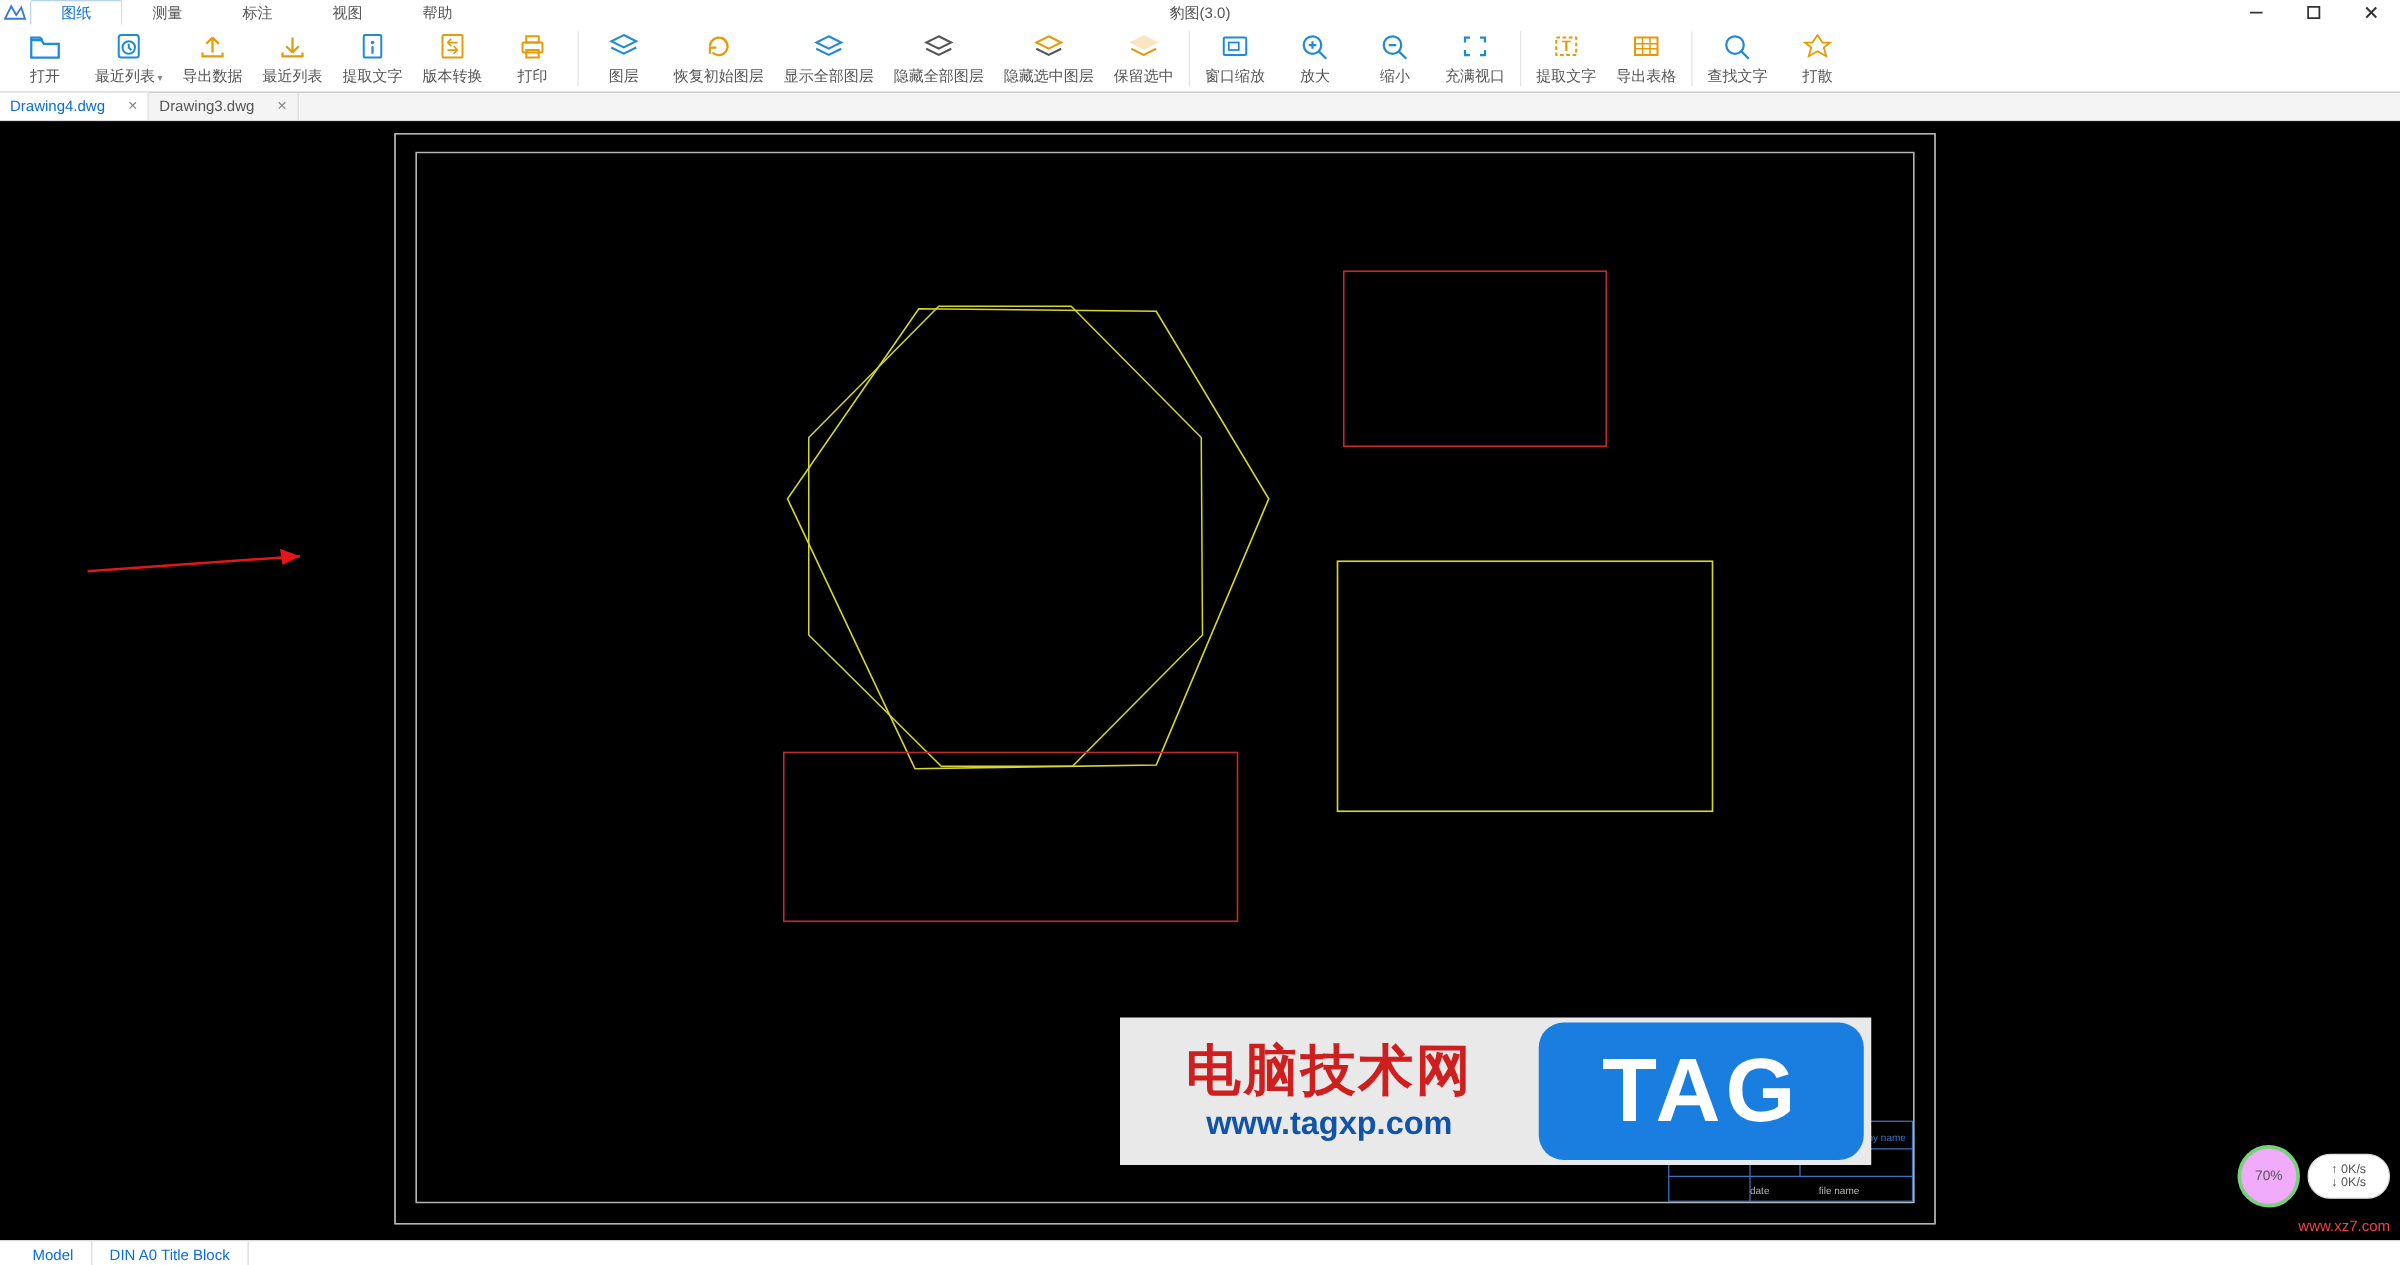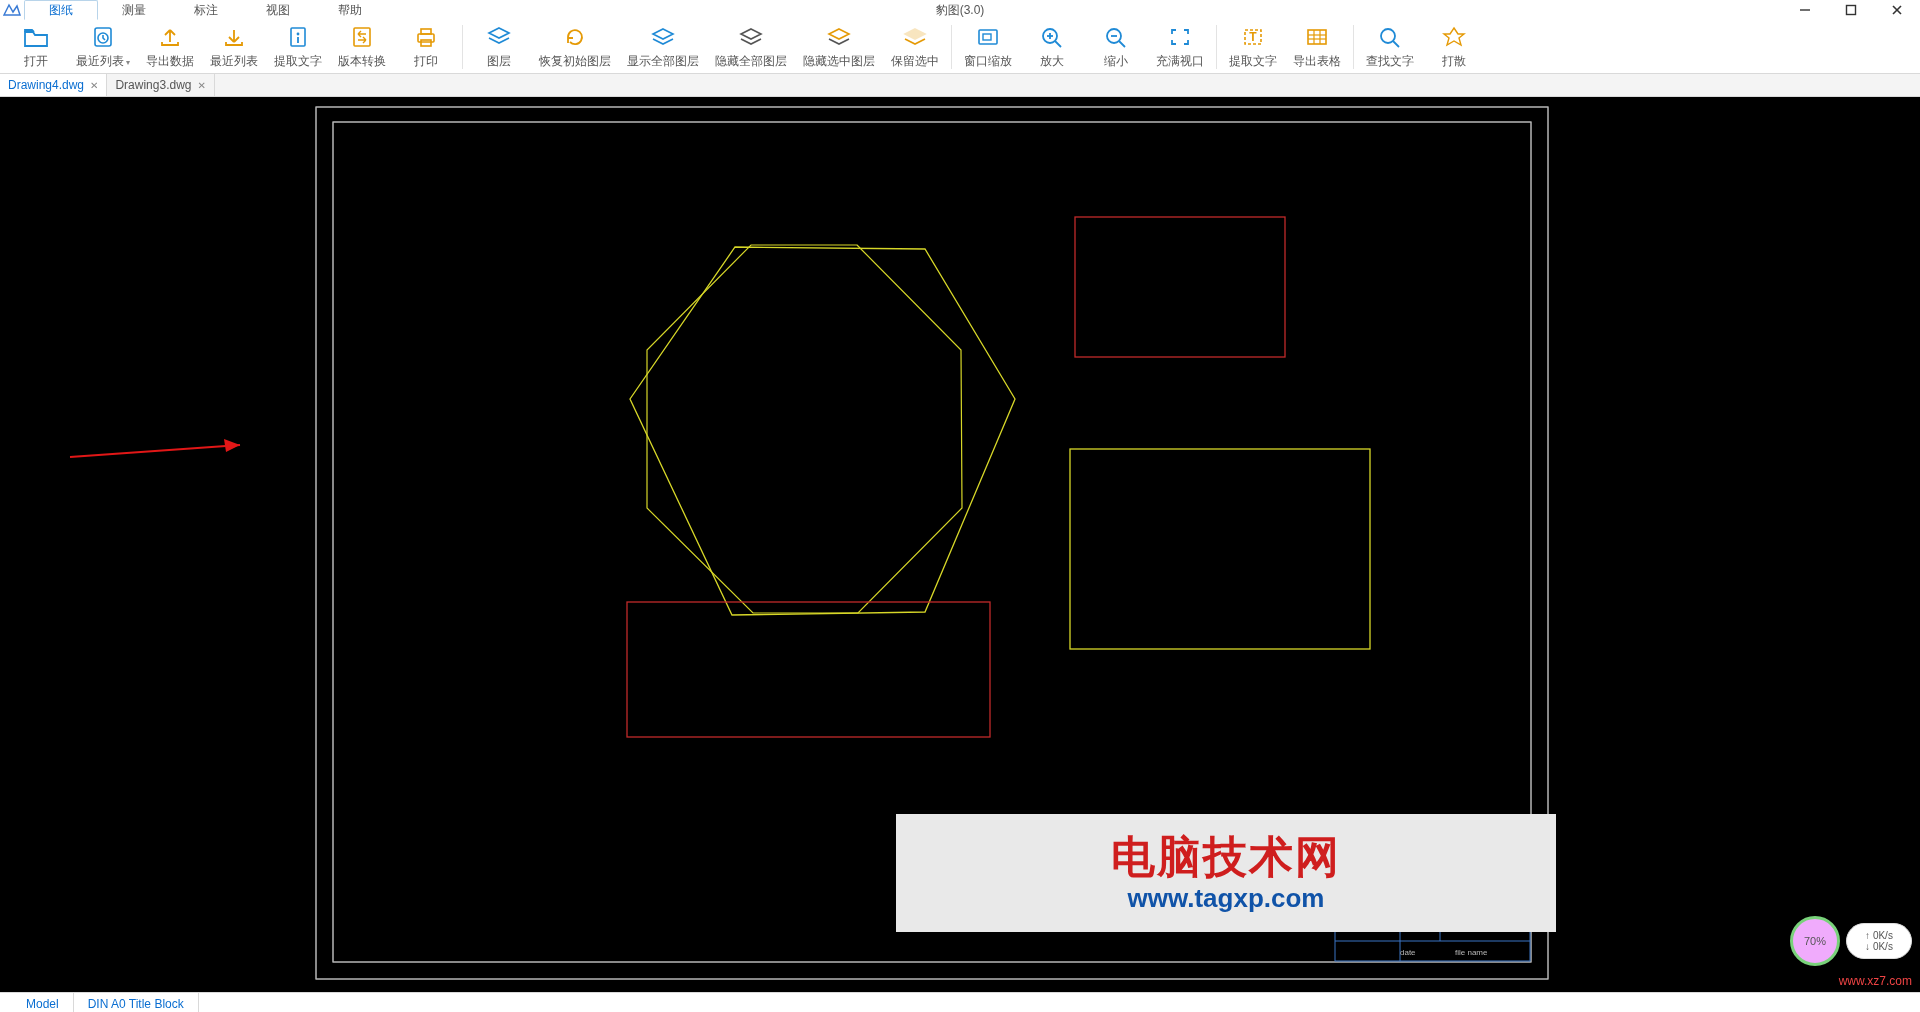--- a/index.html
+++ b/index.html
@@ -138,21 +138,21 @@
     align-items: stretch;
   }
   .file-tab {
     padding: 0 8px;
     display: flex;
     align-items: center;
     font-size: 12px;
     color: #555;
     border-right: 1px solid #d9d9d9;
     cursor: pointer;
-    gap: 6px;
+    gap: 18px;
   }
   .file-tab.active {
     background: #fff;
     color: #0a6ed1;
   }
   .file-tab .close {
     color: #888;
     font-size: 10px;
   }
 
@@ -168,21 +168,21 @@
     inset: 0;
     width: 100%;
     height: 100%;
   }
 
   
   .watermark {
     position: absolute;
     left: 896px;
     top: 717px;
-    width: 660px;
+    width: 601px;
     height: 118px;
     background: #e9e9e9;
     display: flex;
     align-items: stretch;
   }
   .wm-left {
     flex: 1 1 auto;
     display: flex;
     flex-direction: column;
     align-items: center;
@@ -619,20 +619,23 @@
       <text x="1400" y="858" font-size="8" fill="#b7b7b7" stroke="none">date</text>
       <text x="1455" y="858" font-size="8" fill="#b7b7b7" stroke="none">file name</text>
     </g>
   </svg>
 
   <div class="watermark">
     <div class="wm-left">
       <div class="line1">电脑技术网</div>
       <div class="line2">www.tagxp.com</div>
     </div>
+    <div class="wm-right">
+      <span>TAG</span>
+    </div>
   </div>
 
   <div class="bottom-right-gadget">
     <div class="gauge">
       <span>70%</span>
     </div>
     <div class="net-badge">
       <span>↑ <span>0K/s</span></span>
       <span>↓ <span>0K/s</span></span>
     </div>

